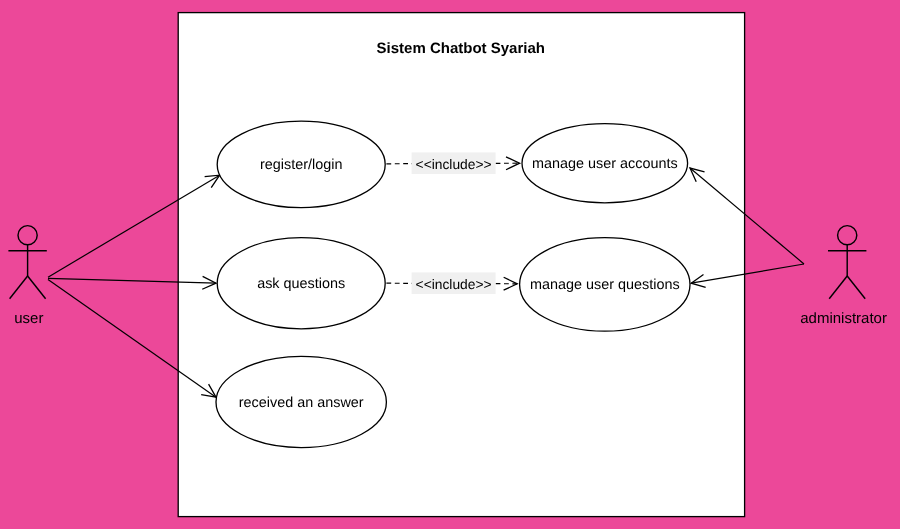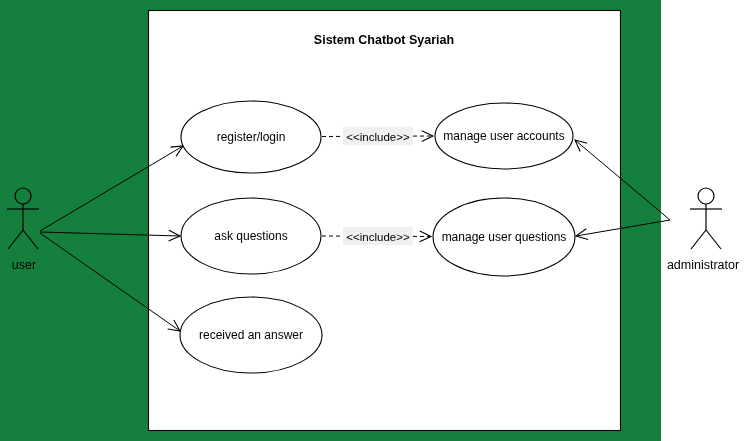--- a/index.html
+++ b/index.html
@@ -6,23 +6,23 @@
     margin: 0;
     padding: 0;
     background: #ffffff;
     width: 750px;
     height: 441px;
     overflow: hidden;
     font-family: "Liberation Sans", sans-serif;
   }
   #canvas-wrap {
     position: relative;
-    width: 661px;
+    width: 750px;
     height: 441px;
-    background: #15803d;
+    background: #ec4899;
   }
   svg text {
     font-family: "Liberation Sans", sans-serif;
     fill: #000000;
   }
   .uc-label { font-size: 12px; }
   .actor-label { font-size: 12.5px; }
   .title-label { font-size: 12.5px; font-weight: bold; }
   .include-label { font-size: 11.5px; }
   .shape { stroke: #000000; stroke-width: 1.1; fill: #ffffff; }

